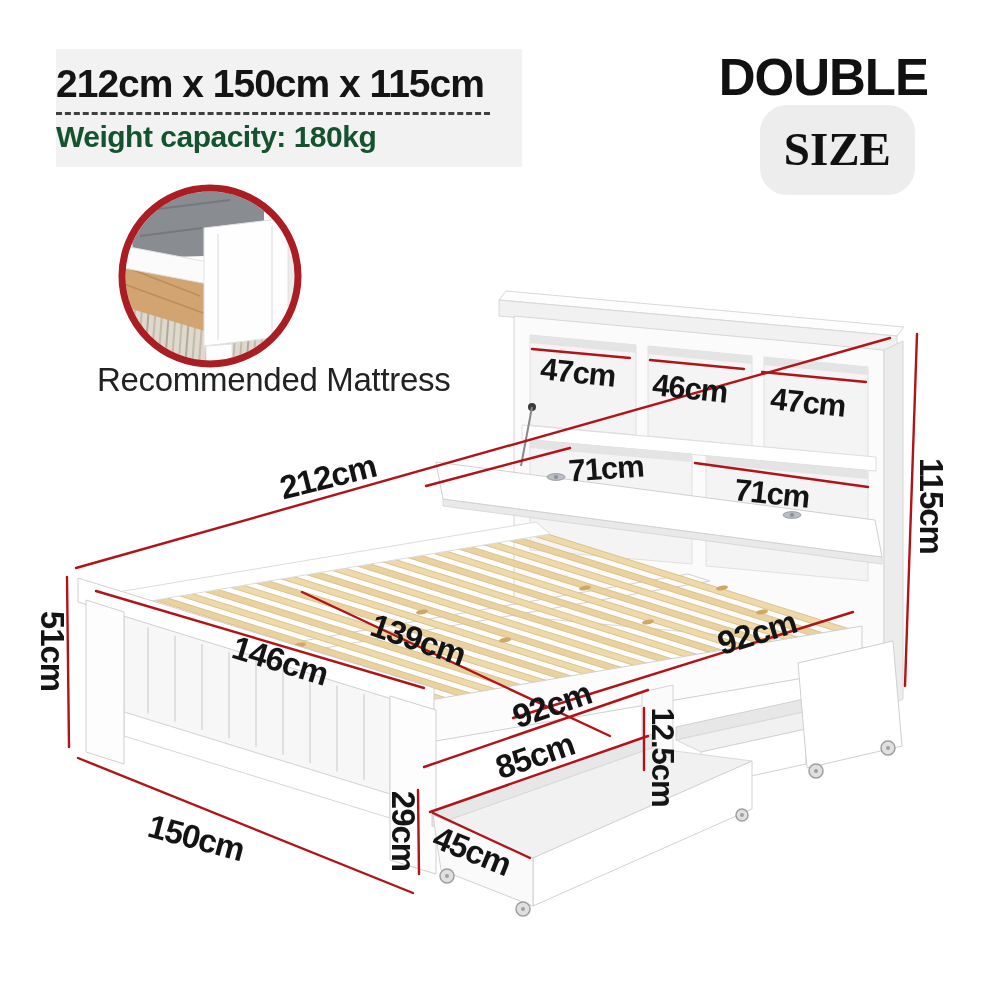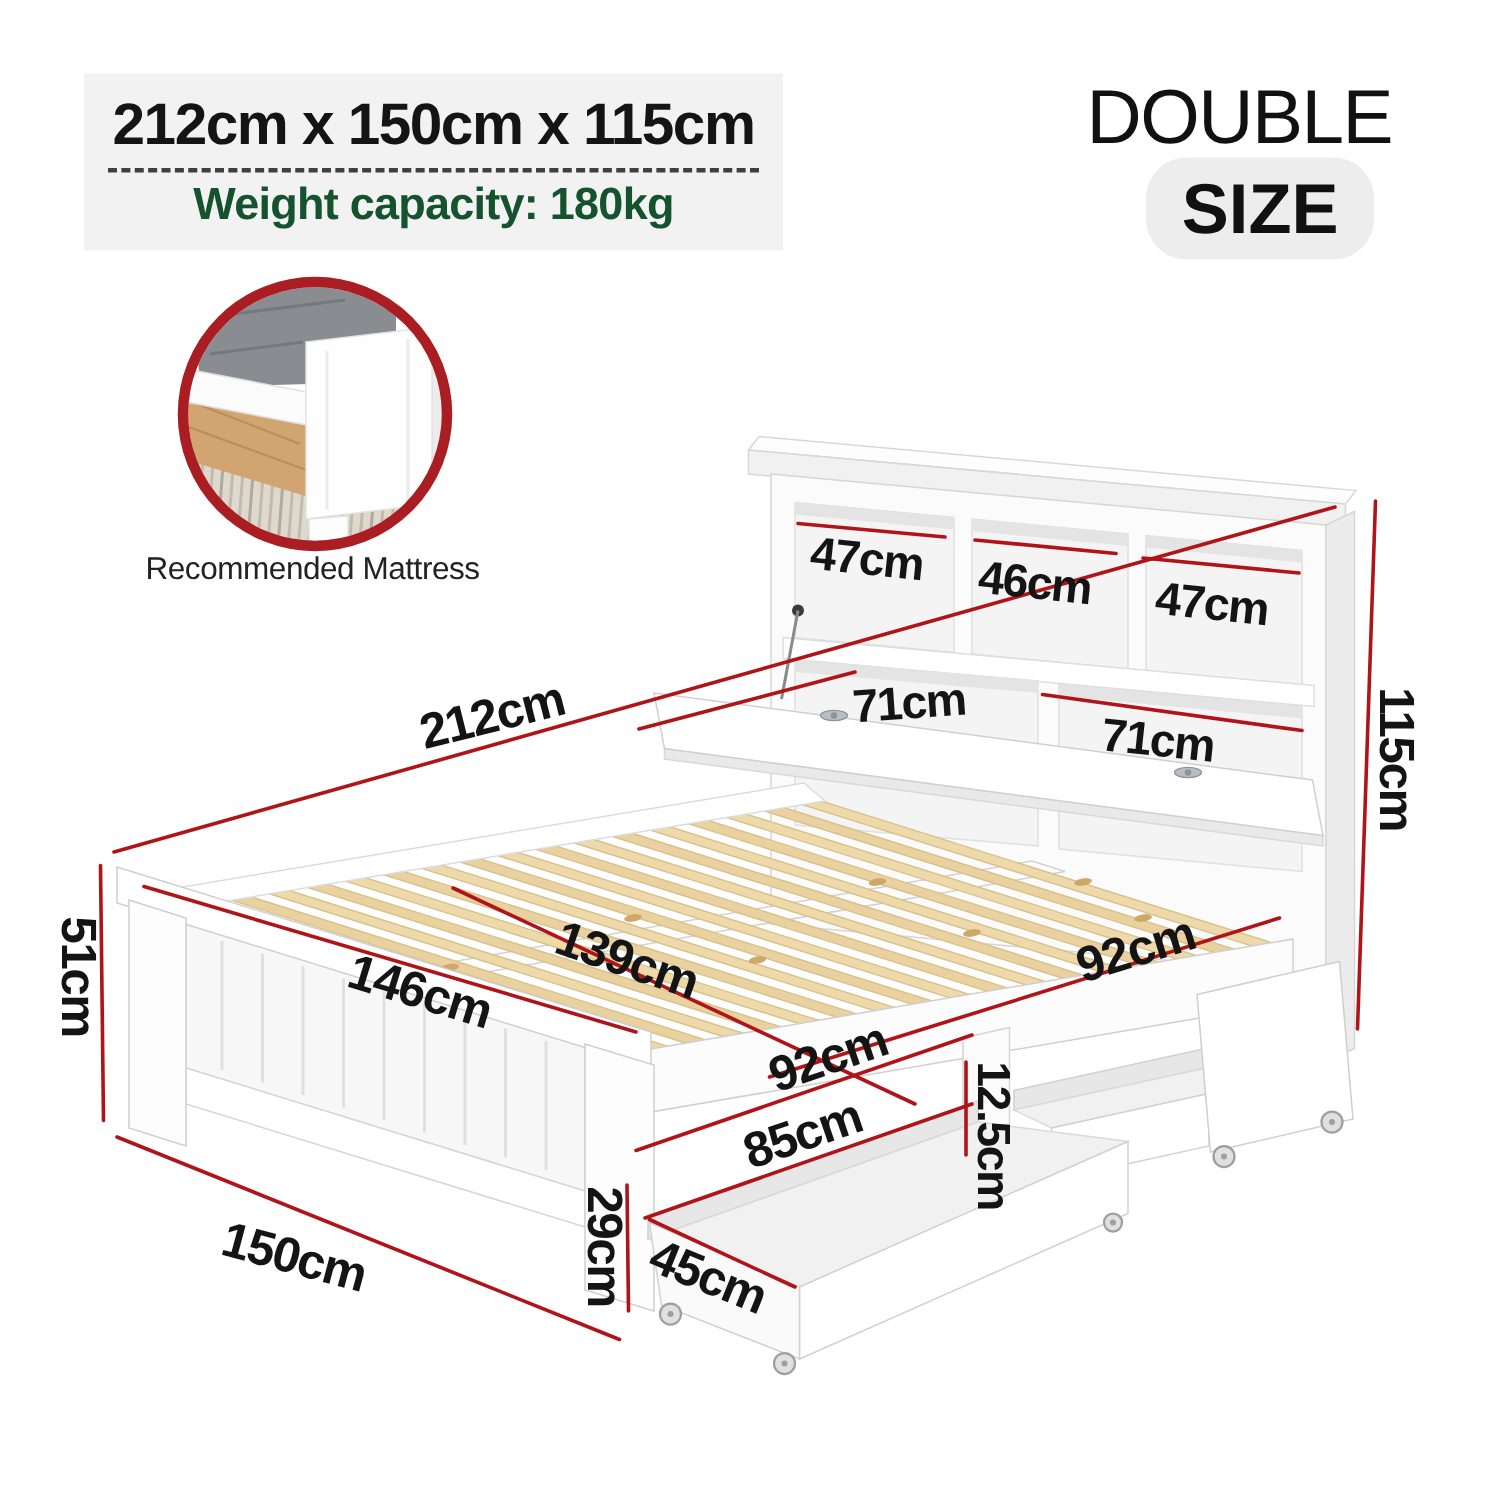--- a/index.html
+++ b/index.html
@@ -1,31 +1,31 @@
 <!DOCTYPE html>
 <html><head>
 <meta charset="utf-8">
 <style>
   html,body{margin:0;padding:0;background:#ffffff;}
   .page{position:relative;width:1000px;height:1000px;background:#fff;overflow:hidden;
         font-family:"Liberation Sans",sans-serif;}
   
   .spec-box{position:absolute;left:56px;top:49px;width:466px;height:118px;background:#f2f2f2;
-            display:flex;flex-direction:column;align-items:center;justify-content:center;}
+            display:flex;flex-direction:column;justify-content:center;}
   .spec-title{font-size:39px;font-weight:700;letter-spacing:-1px;color:#141414;white-space:nowrap;}
   .spec-divider{width:434px;border-top:3px dashed #3f3f3f;margin:6px 0 5px 0;height:0;}
   .spec-weight{font-size:30px;font-weight:700;letter-spacing:-0.5px;color:#14532d;white-space:nowrap;}
   
   .size-badge{position:absolute;right:72px;top:52px;text-align:center;}
-  .size-top{font-size:51px;font-weight:400;color:#111;letter-spacing:-1px;line-height:1.0;}
+  .size-top{font-size:51px;font-weight:700;color:#111;letter-spacing:-1px;line-height:1.0;}
   .size-pill{margin-top:2px;margin-left:28px;background:#ededed;border-radius:27px;
-             padding:8px 24px;display:inline-block;}
+             padding:19px 24px;display:inline-block;font-family:Liberation Serif, serif;}
   .size-bottom{font-size:47px;font-weight:700;color:#111;letter-spacing:0px;line-height:1.1;}
   
-  .inset-caption{position:absolute;left:97px;top:366px;font-size:21px;line-height:28px;
+  .inset-caption{position:absolute;left:97px;top:366px;font-size:33px;line-height:28px;
                  color:#222;font-weight:400;letter-spacing:-0.3px;}
   svg{position:absolute;left:0;top:0;}
   .dim{font-family:"Liberation Sans",sans-serif;font-weight:700;font-size:33px;fill:#141414;letter-spacing:-1px;}
   .dim-sm{font-family:"Liberation Sans",sans-serif;font-weight:700;font-size:31px;fill:#141414;letter-spacing:-1px;}
   .redline{stroke:#b11418;stroke-width:2.4;fill:none;stroke-linecap:round;}
 </style>
 </head>
 <body>
 
 <div class="page">

